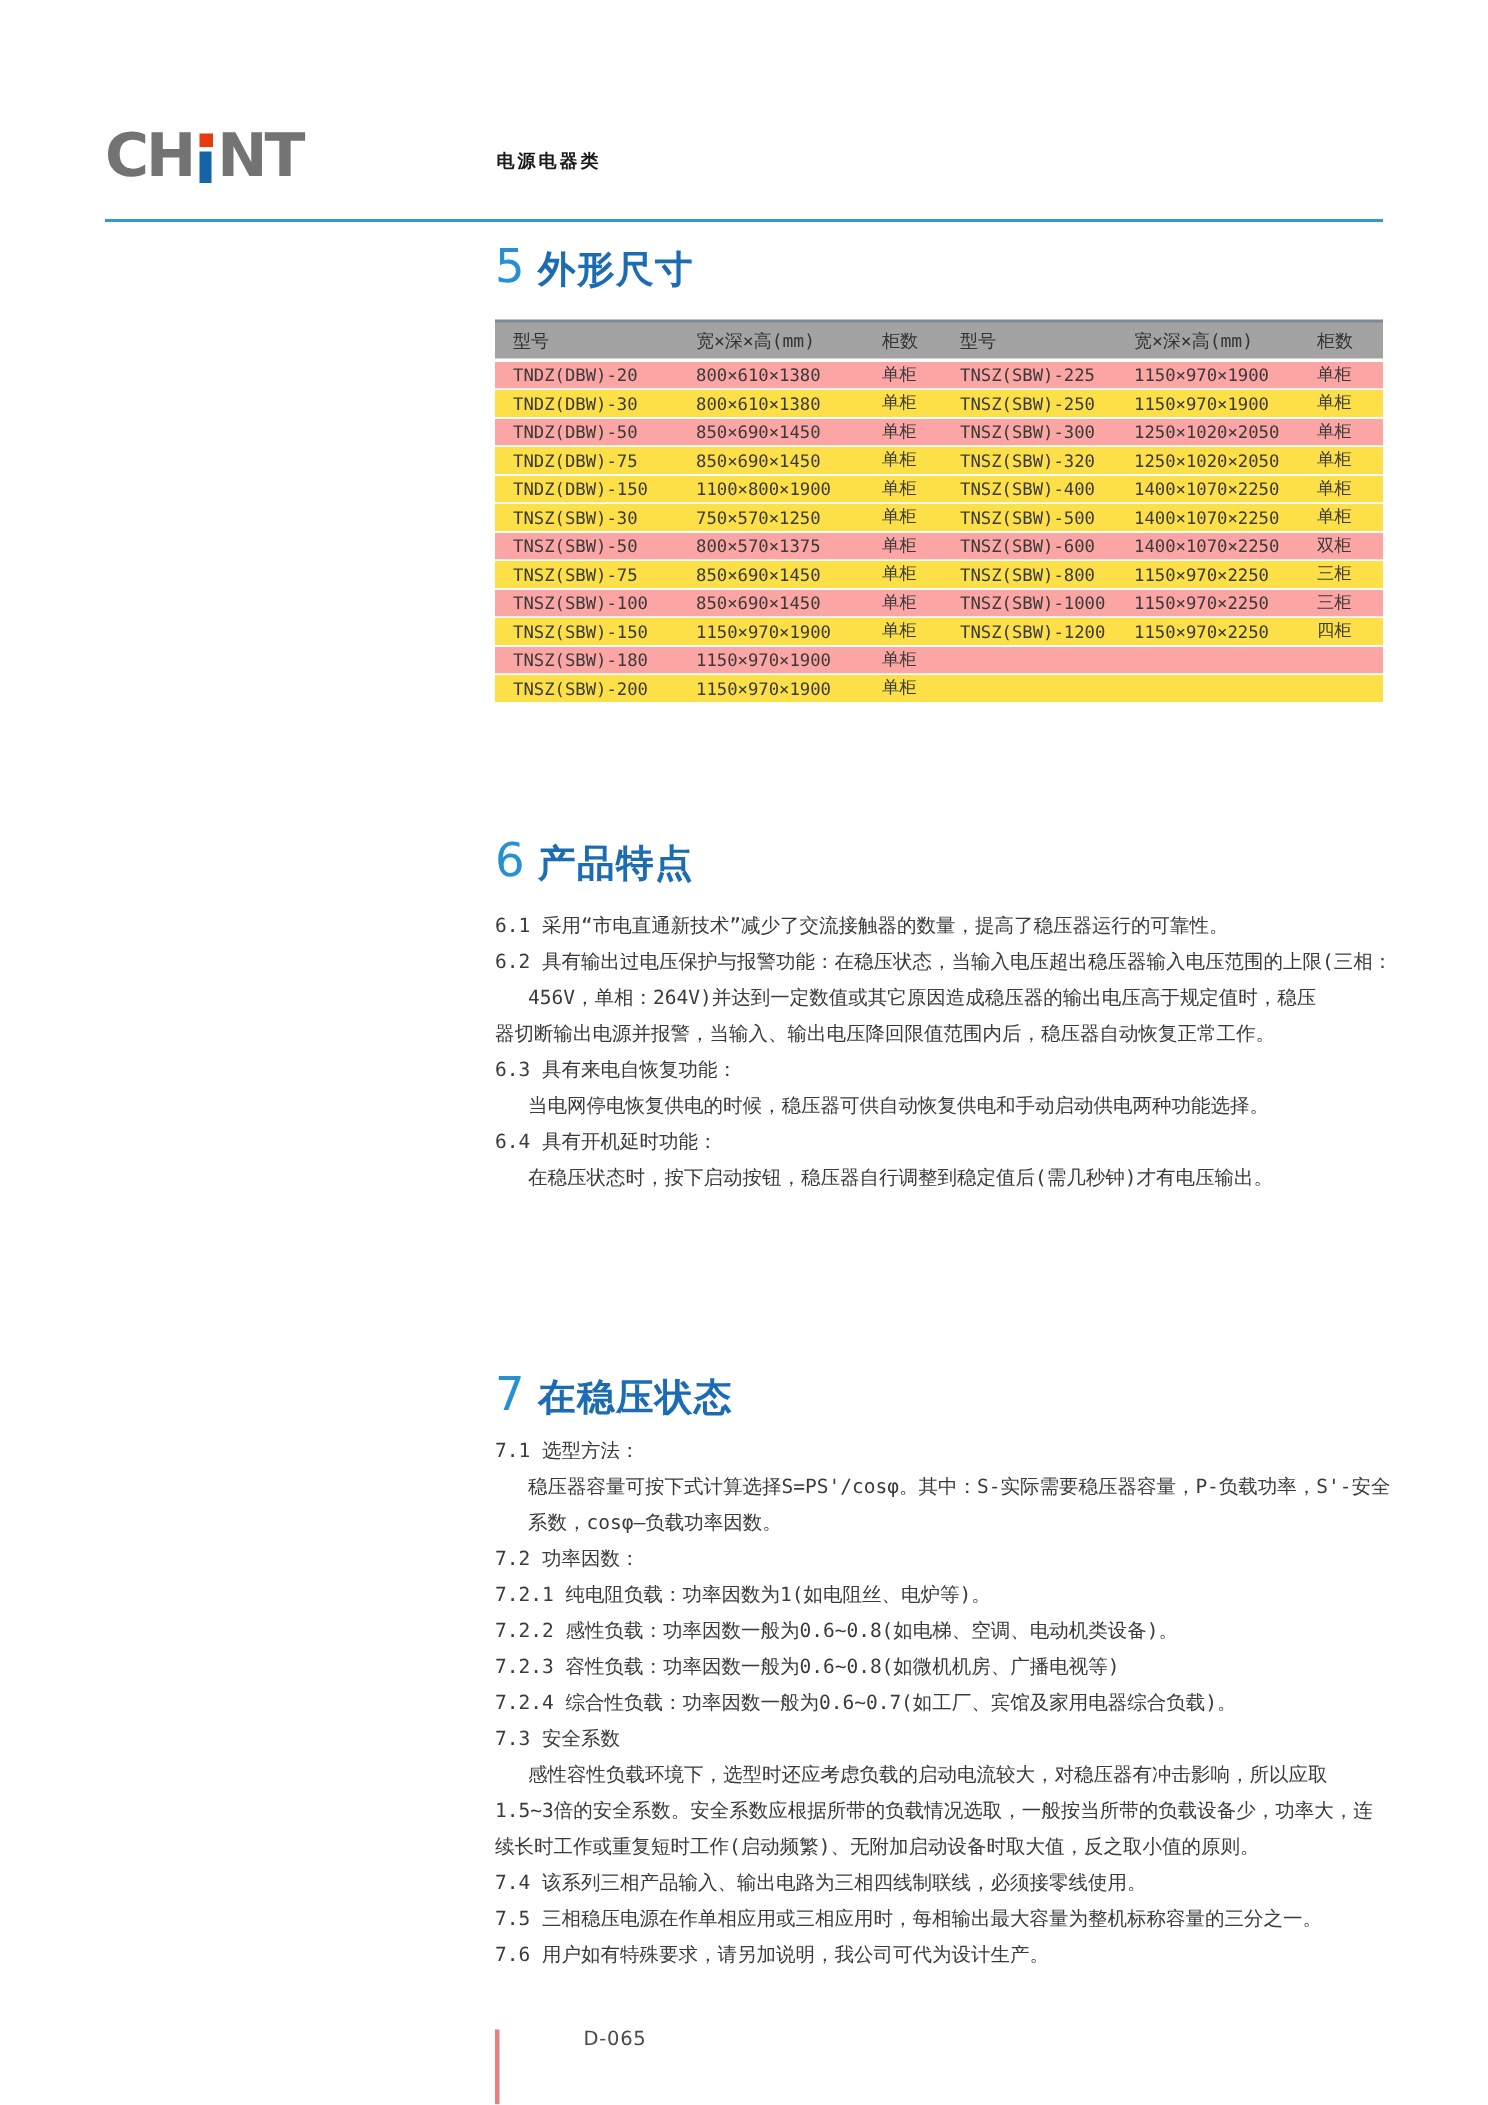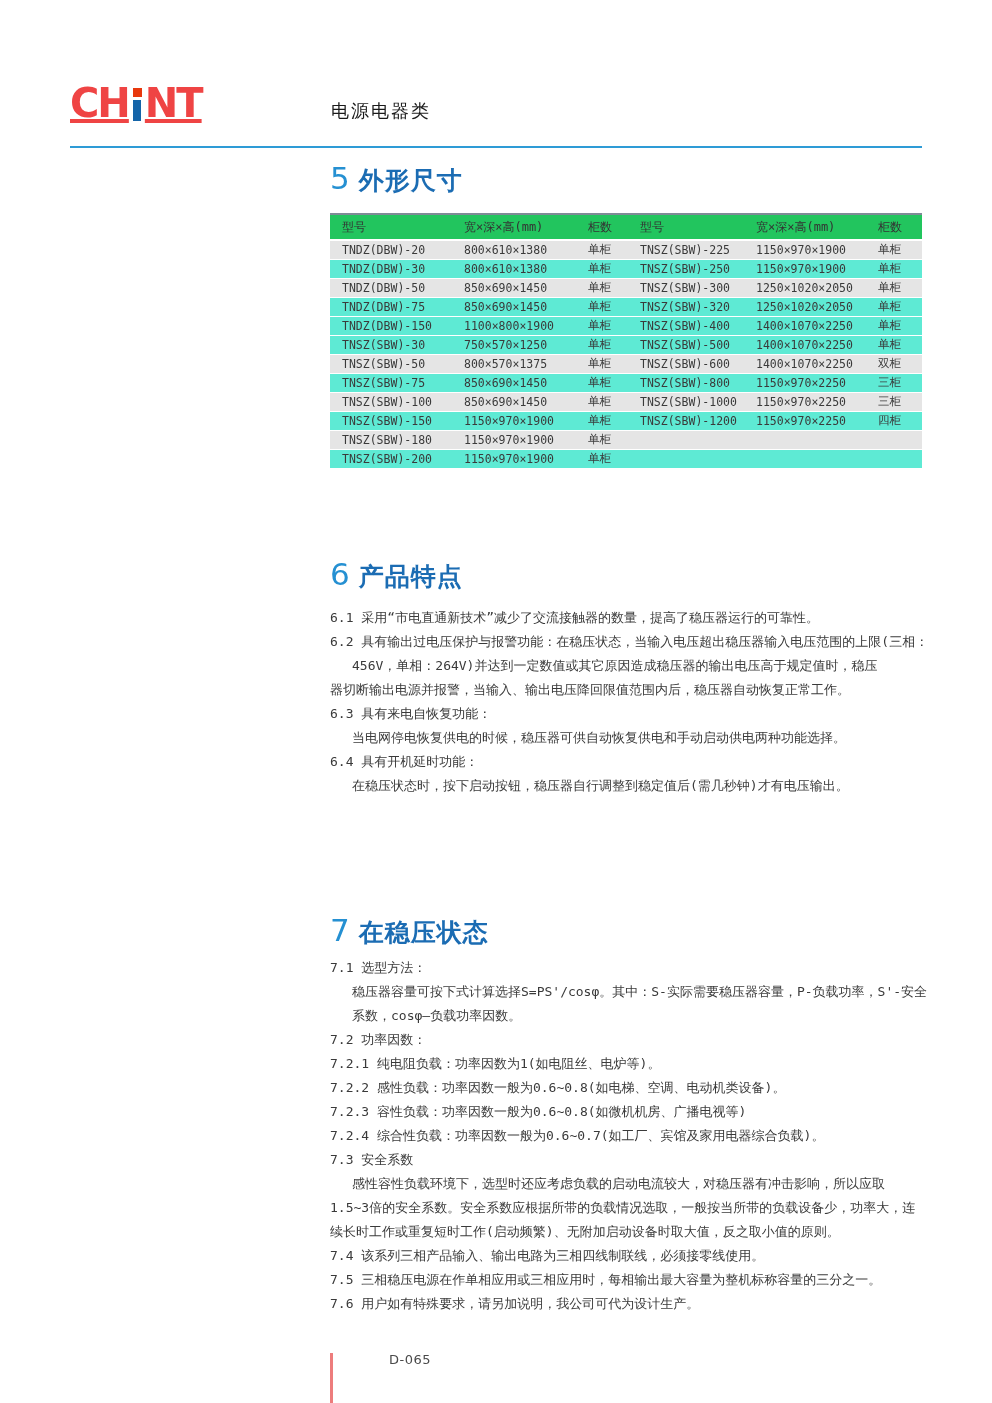--- a/index.html
+++ b/index.html
@@ -13,47 +13,46 @@
     background: #ffffff;
     overflow: hidden;
   }
 
   
   .logo {
     position: absolute;
     left: 70px;
     top: 84px;
     display: flex;
-    align-items: center;
+    align-items: flex-end;
     height: 38px;
-    color: #ef4444;
+    color: #737373;
     font-family: "DejaVu Sans", sans-serif;
     font-weight: bold;
     font-size: 40px;
     line-height: 36px;
     letter-spacing: -2px;
-    text-decoration: underline;
   }
   .logo .li {
     display: inline-flex;
     flex-direction: column;
     align-items: center;
     justify-content: flex-end;
     width: 13px;
     height: 36px;
     margin: 0 1px 0 2px;
   }
   .logo .li .dot { width: 9px; height: 9px; background: #E8380D; margin-bottom: 3px; }
   .logo .li .stem { width: 8px; height: 21px; background: #1464A8; }
   .category-title {
     position: absolute;
     left: 331px;
     top: 99px;
-    font-size: 18px;
-    font-weight: normal;
+    font-size: 12px;
+    font-weight: bold;
     color: #1a1a1a;
     letter-spacing: 2px;
   }
   .header-rule {
     position: absolute;
     left: 70px;
     width: 852px;
     top: 146px;
     height: 2px;
     background: #2E9BD6;
@@ -77,39 +76,39 @@
     left: 330px;
     top: 213px;
     width: 592px;
     border-collapse: collapse;
     table-layout: fixed;
     font-family: "DejaVu Sans Mono", "Liberation Mono", monospace;
     font-size: 11.5px;
     color: #3A3A3A;
     border-top: 2px solid #7E8B96;
   }
-  .dim-table thead tr { background: #22c55e; }
+  .dim-table thead tr { background: #a3a3a3; }
   .dim-table th {
     font-weight: normal;
     text-align: left;
     height: 26px;
     padding: 0 0 0 12px;
     font-size: 12px;
     color: #333;
     border-bottom: 2px solid #ffffff;
   }
   .dim-table td {
     height: 19px;
     padding: 0 0 0 12px;
     border-bottom: 1px solid #ffffff;
     white-space: nowrap;
     overflow: hidden;
   }
-  .dim-table tbody tr { background: #e5e5e5; }
-  .dim-table tbody tr.alt { background: #5eead4; }
+  .dim-table tbody tr { background: #fca5a5; }
+  .dim-table tbody tr.alt { background: #fde047; }
   .dim-table .c0, .dim-table .h0 { width: 122px; }
   .dim-table .c1, .dim-table .h1 { width: 124px; }
   .dim-table .c2, .dim-table .h2 { width: 52px; }
   .dim-table .c3, .dim-table .h3 { width: 116px; }
   .dim-table .c4, .dim-table .h4 { width: 122px; }
   .dim-table .c5, .dim-table .h5 { width: 56px; }
 
   
   .text-block {
     position: absolute;

